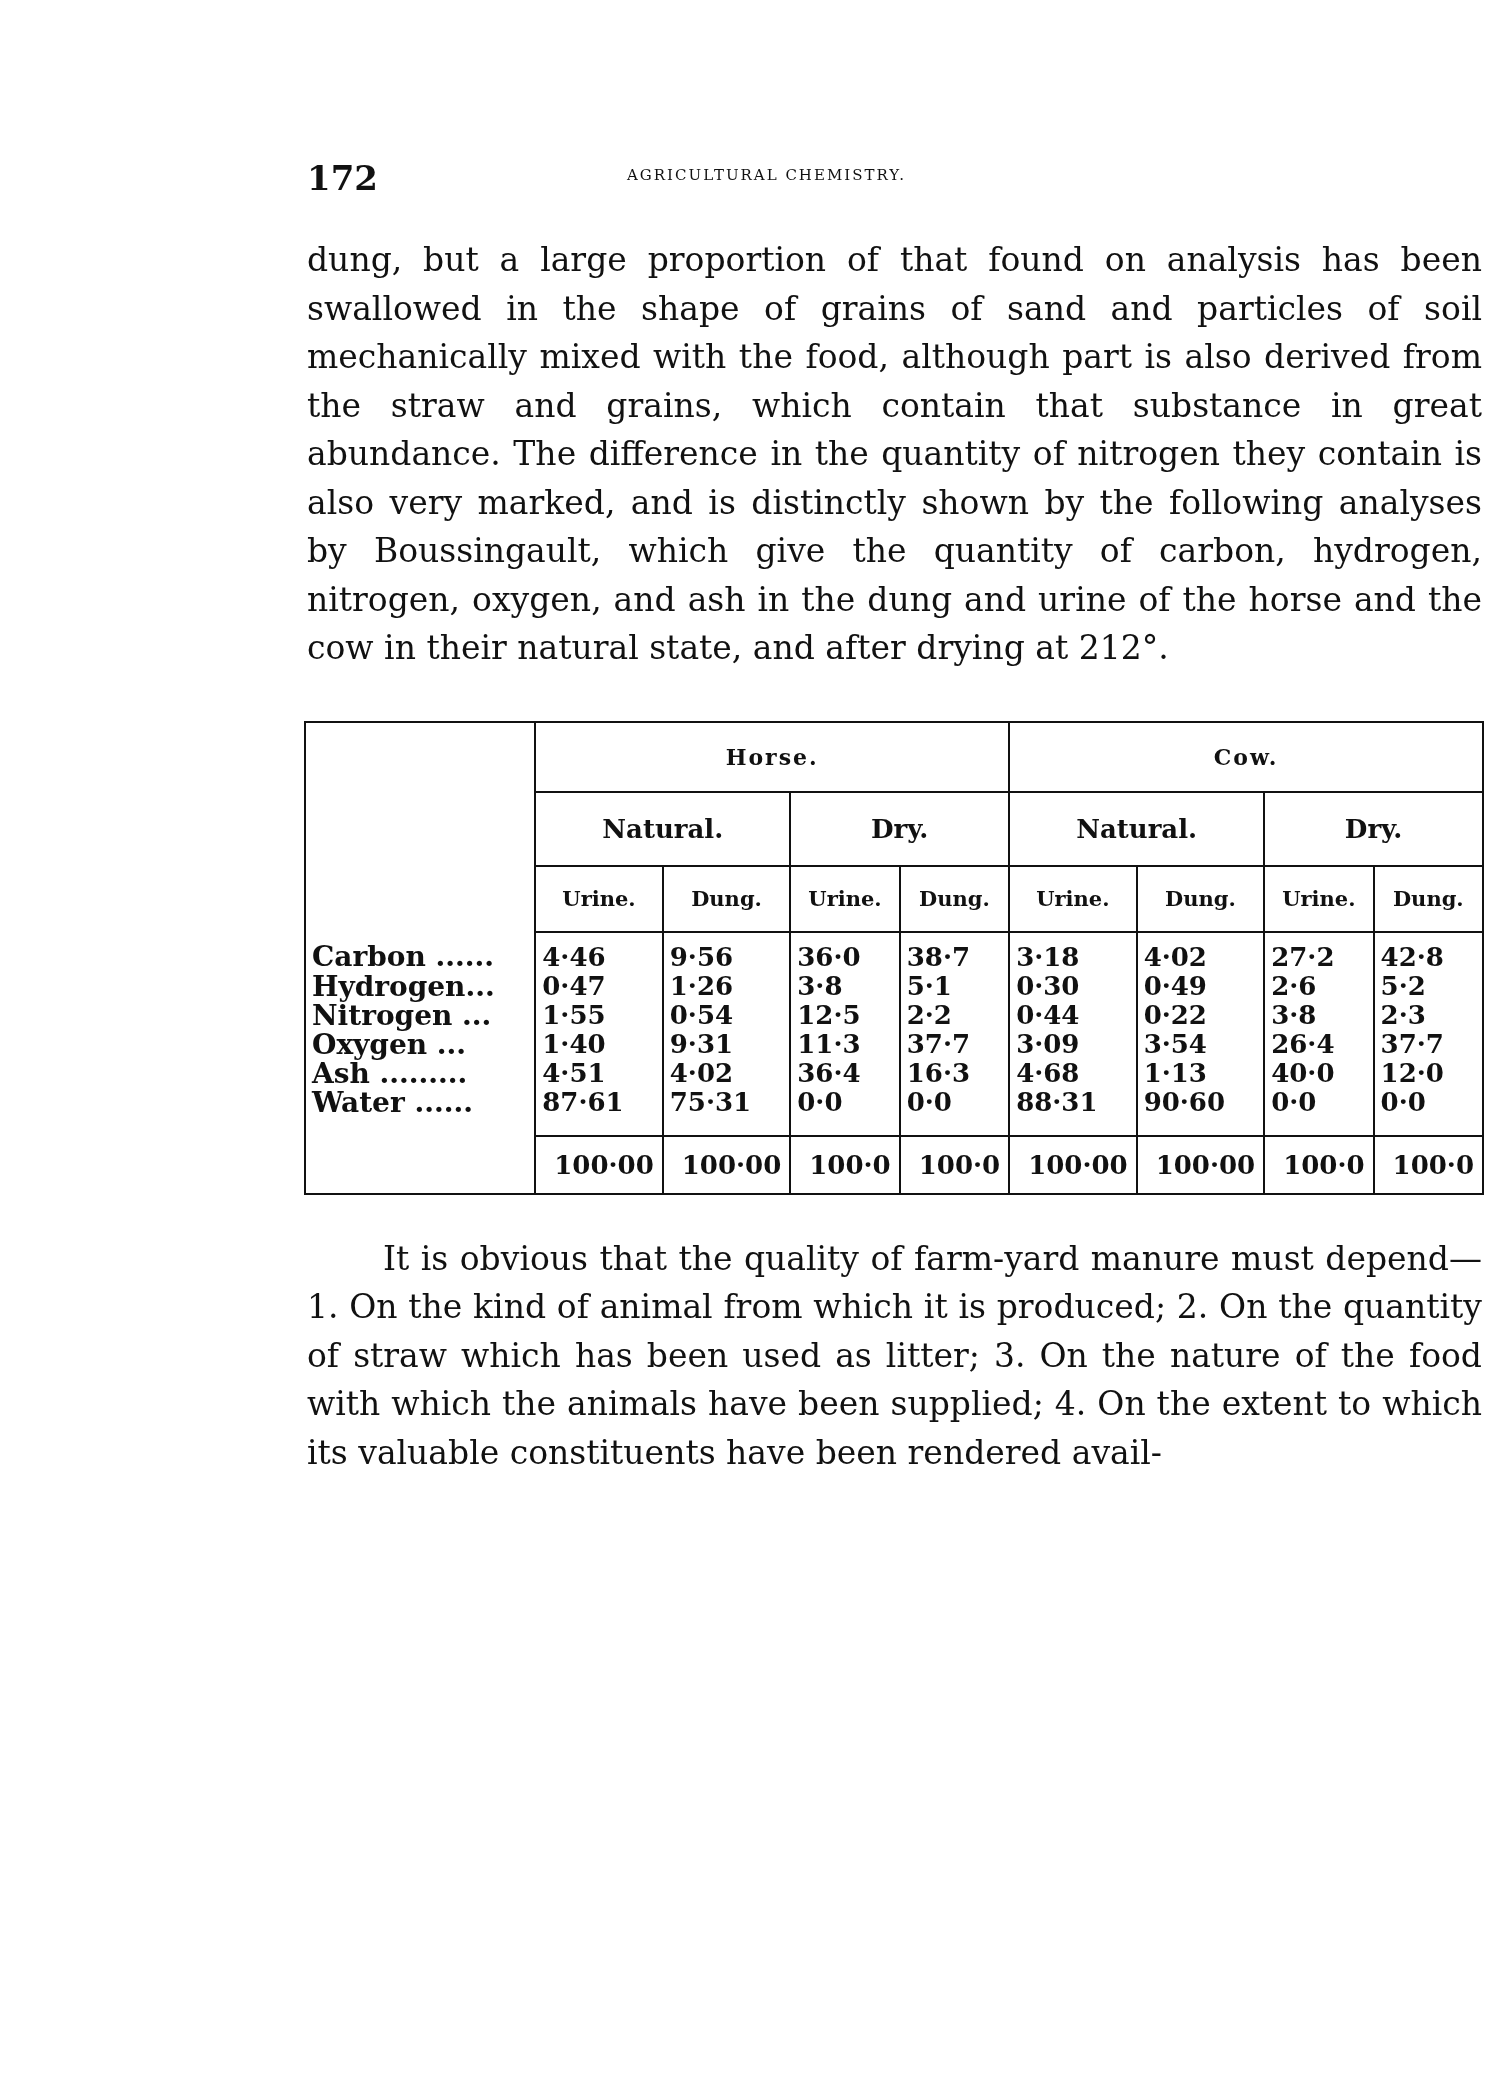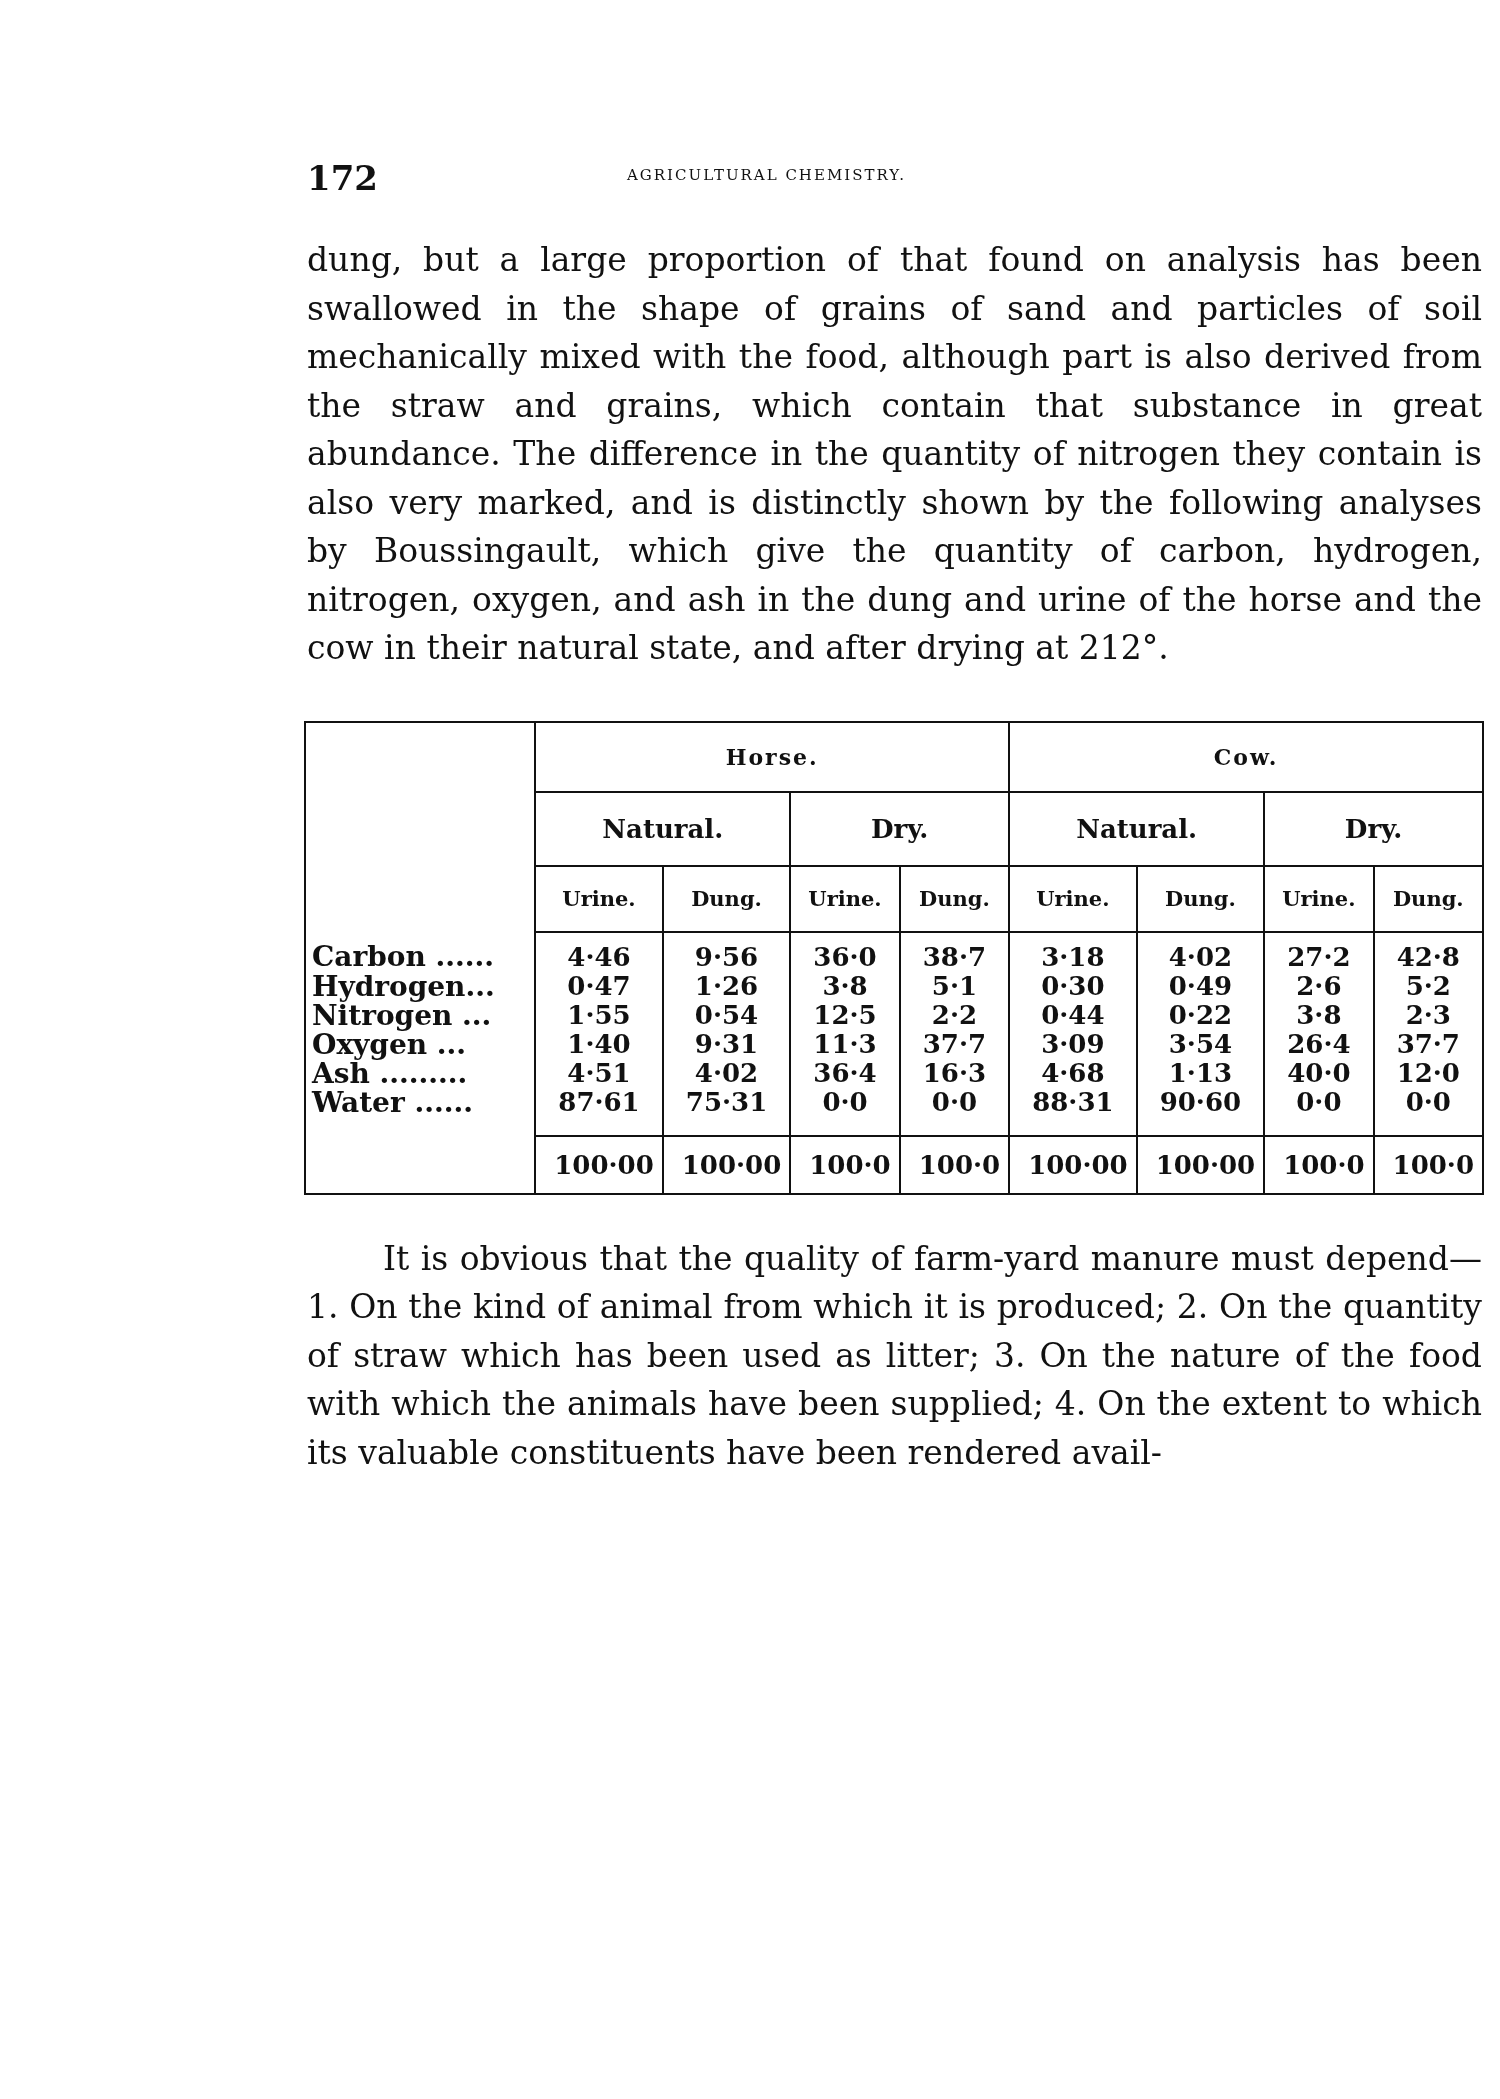--- a/index.html
+++ b/index.html
@@ -15,21 +15,21 @@
     .table-wrap { margin: 48px 0 40px -3px; width: 1180px; }
     table.analysis { border-collapse: collapse; width: 100%; font-weight: bold; font-size: 24px;
       border-top: 2px solid #111; border-bottom: 2px solid #111; border-left: 2px solid #111; border-right: 2px solid #111; }
     table.analysis td, table.analysis th { padding: 0 6px; }
     th.group { font-size: 22px; letter-spacing: 2px; height: 68px; font-weight: bold; border-radius: 12px; }
     th.sub { font-size: 26px; height: 72px; font-weight: bold; }
     th.col { font-size: 21px; height: 64px; font-weight: bold; }
     .vline { border-left: 2px solid #111; }
     .hline { border-bottom: 2px solid #111; }
     td.label { text-align: left; font-size: 28px; line-height: 29px; white-space: nowrap; width: 205px; }
-    td.num { text-align: center; font-size: 26px; line-height: 29px; padding-right: 8px; }
+    td.num { text-align: left; font-size: 26px; line-height: 29px; padding-right: 8px; }
     tr.first-data td { padding-top: 10px; }
     tr.last-data td { padding-bottom: 18px; }
     tr.total td { border-top: 2px solid #111; font-size: 26px; height: 56px; text-align: right; padding-right: 8px; padding-left: 18px; }
     tr.total td.label { border-top: none; }
   </style>
 </head>
 <body>
 
 <div class="page">
   <div class="running-head">

